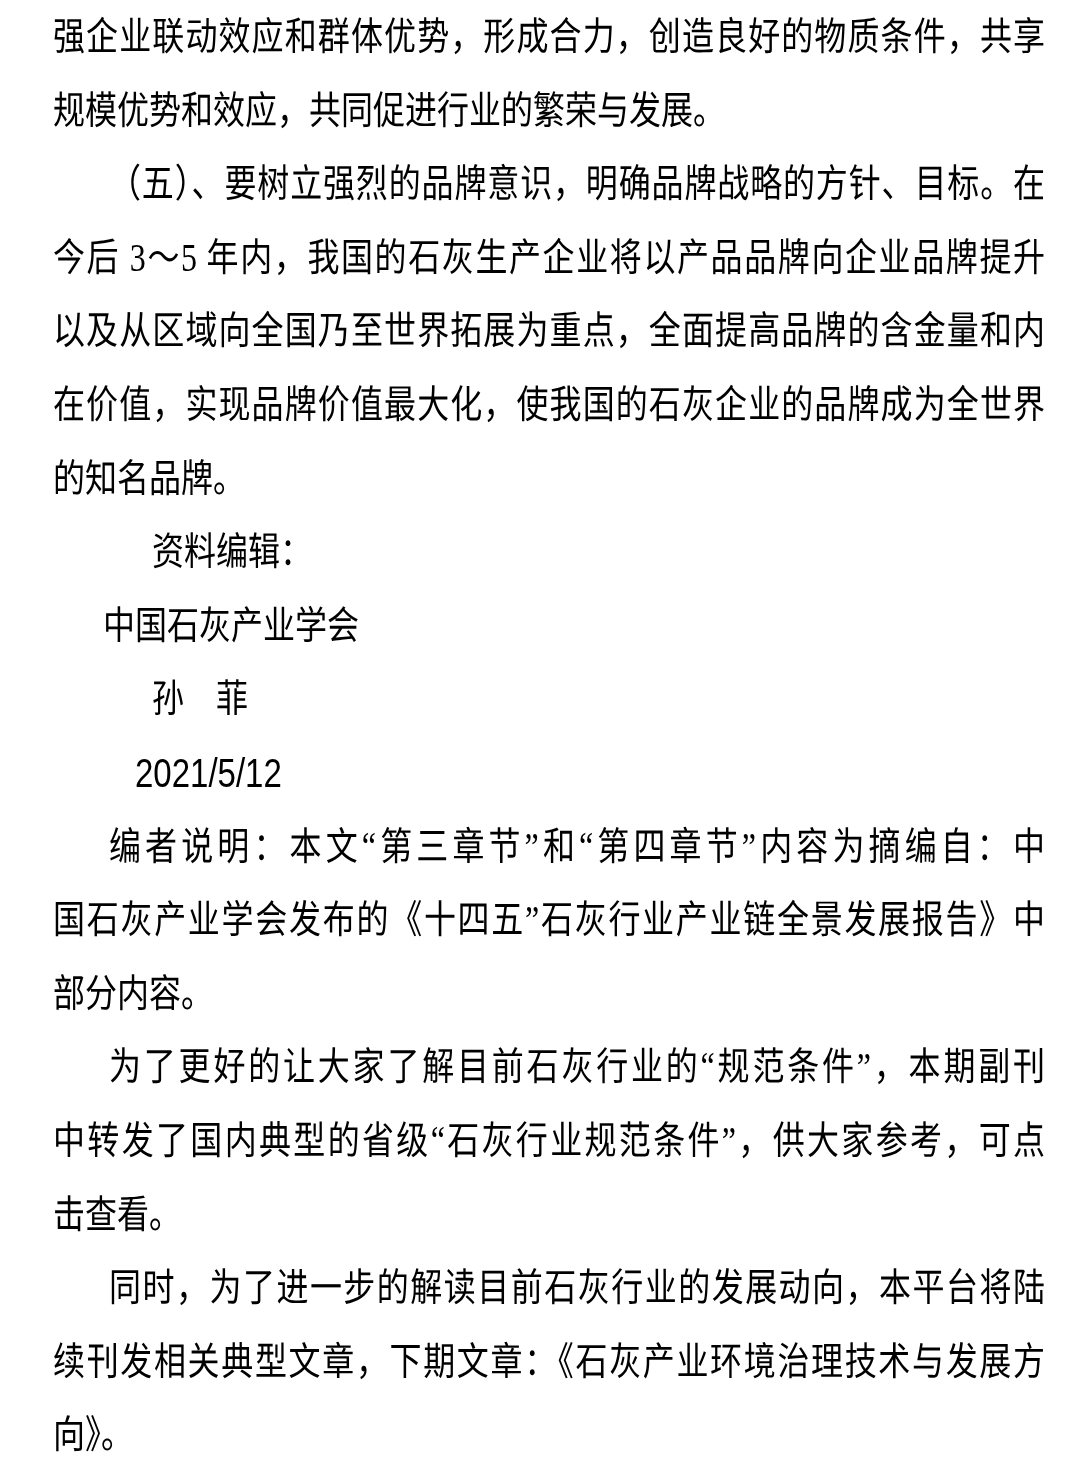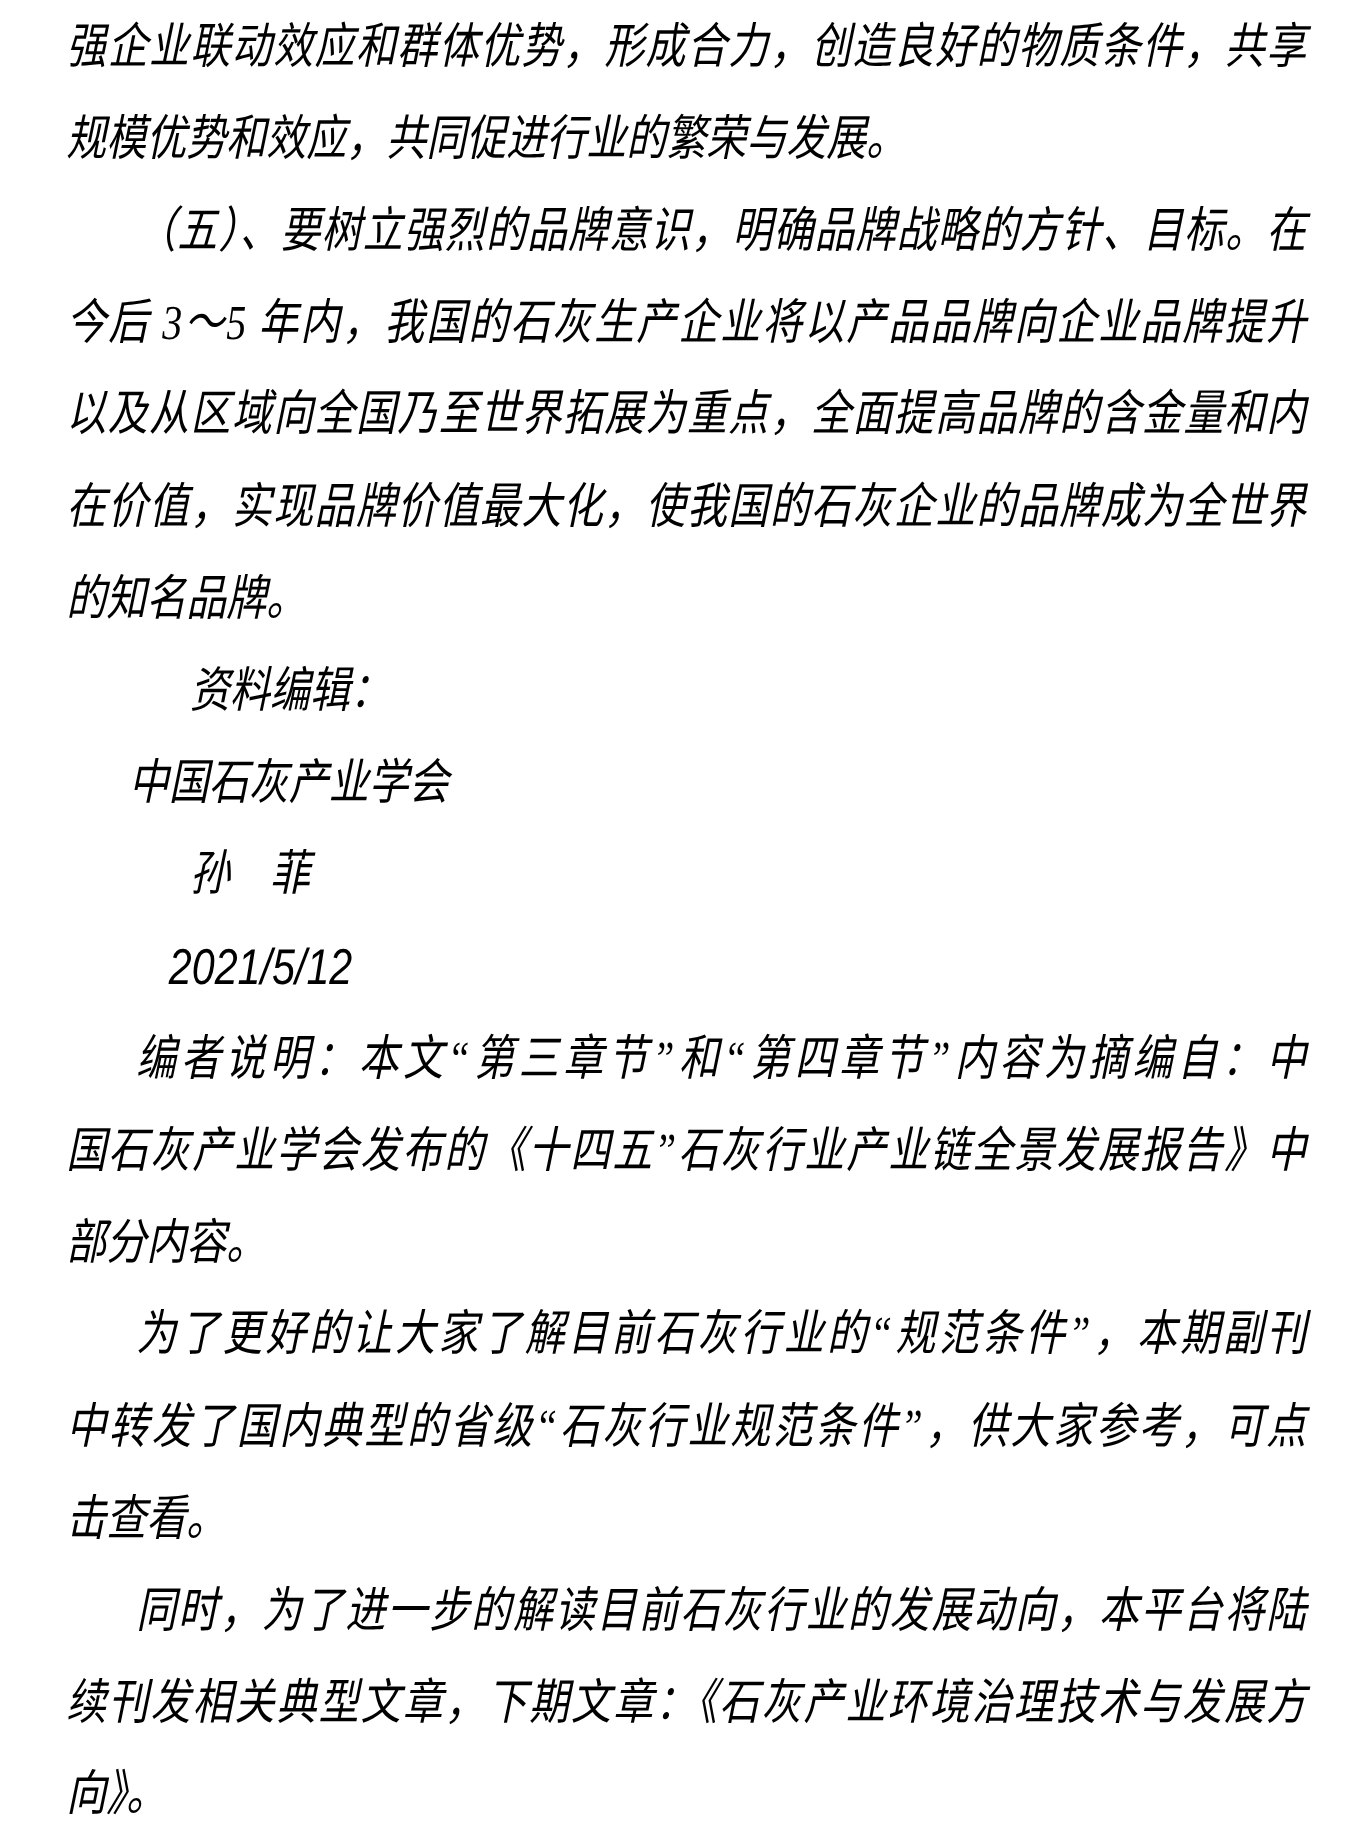--- a/index.html
+++ b/index.html
@@ -13,21 +13,20 @@
     overflow: hidden;
     position: relative;
     font-family: "Liberation Serif", "DejaVu Serif", serif;
     color: #000000;
   }
   .doc {
     position: absolute;
     left: 53px;
     top: 1px;
     width: 992px;
-    font-style: italic;
   }
   .ln {
     font-size: 32px;
     line-height: 73.6px;
     height: 73.6px;
     text-align: justify;
     transform: scaleY(1.22);
     white-space: normal;
     overflow: visible;
   }

